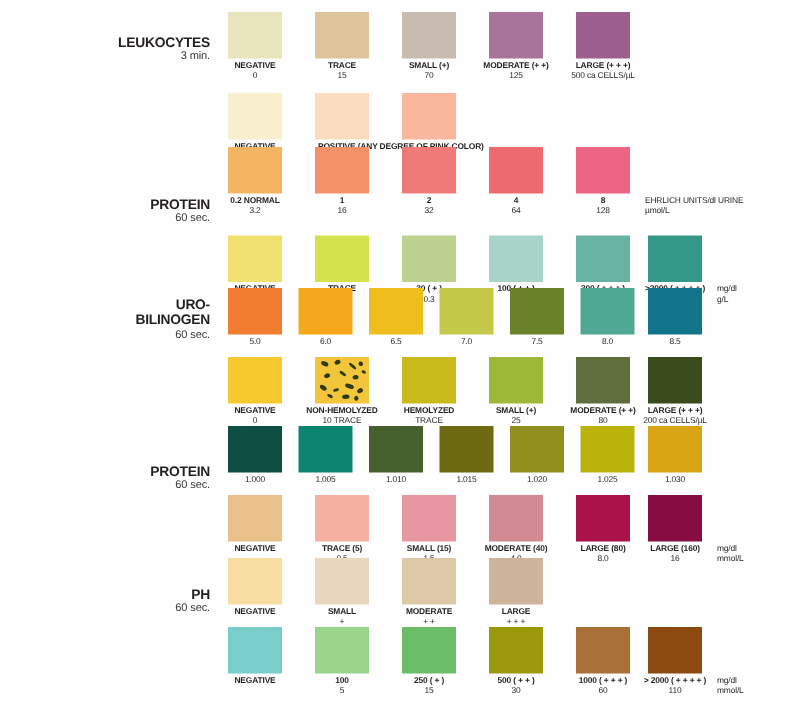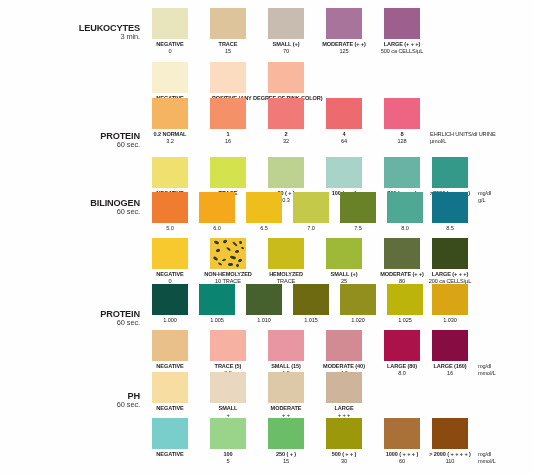--- a/index.html
+++ b/index.html
@@ -128,20 +128,21 @@
       <div class="pad" style="left: 152px; top: 0px; width: 36px; height: 31px; background: rgb(247, 239, 205);"></div>
       <div class="capnote" style="left: 170px; transform: translateX(-50%); top: 33px;">
         <span class="l1">NEGATIVE</span>
       </div>
       <div class="pad" style="left: 210px; top: 0px; width: 36px; height: 31px; background: rgb(252, 220, 192);"></div>
       <div class="pad" style="left: 268px; top: 0px; width: 36px; height: 31px; background: rgb(249, 184, 157);"></div>
       <div class="widecap" style="left: 212px; top: 33px;">POSITIVE (ANY DEGREE OF PINK COLOR)</div>
     </div>
     <div class="row" style="top: 98px; height: 47px;">
       <div class="label" style="top: 100px;">
+        <span class="name">URO-</span>
         <span class="name">BILINOGEN</span>
         <span class="time">60 sec.</span>
       </div>
       <div class="pad" style="left: 152px; top: 0px; width: 36px; height: 31px; background: rgb(245, 180, 97);"></div>
       <div class="capnote" style="left: 170px; transform: translateX(-50%); top: 33px;">
         <span class="l1">0.2 NORMAL</span>
         <span class="l2">3.2</span>
       </div>
       <div class="pad" style="left: 210px; top: 0px; width: 36px; height: 31px; background: rgb(245, 145, 104);"></div>
       <div class="capnote" style="left: 228px; transform: translateX(-50%); top: 33px;">

